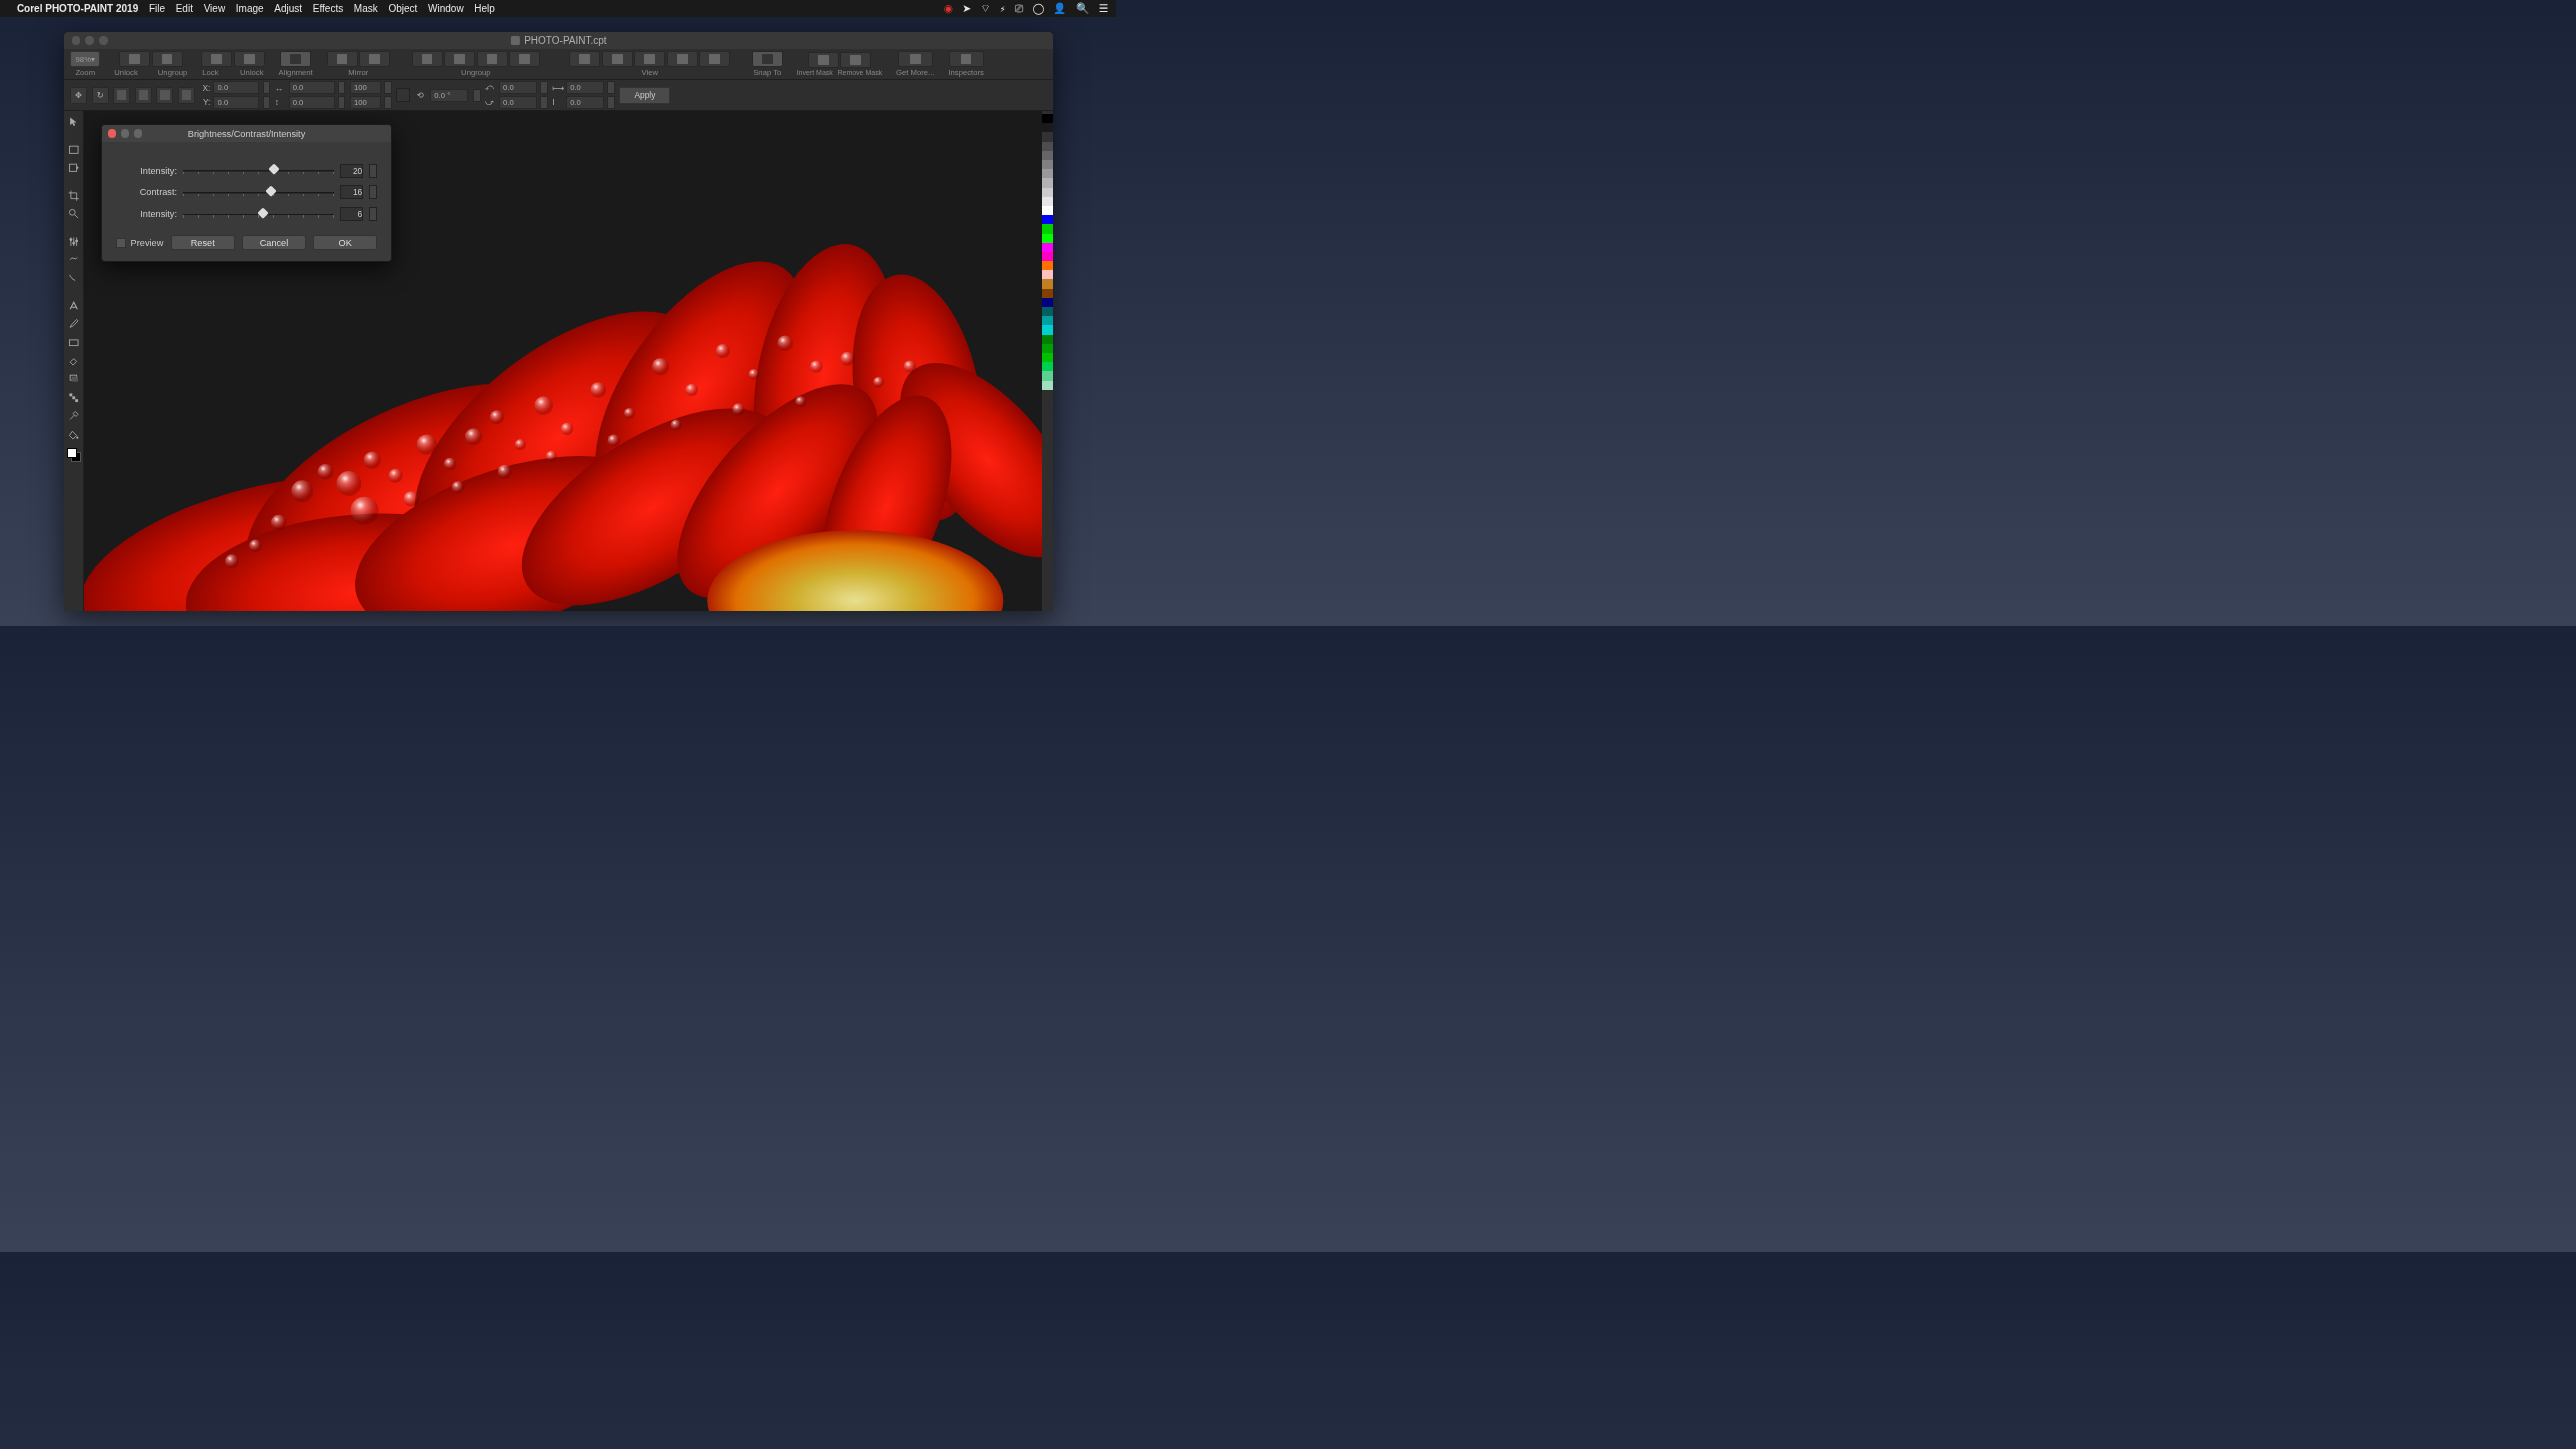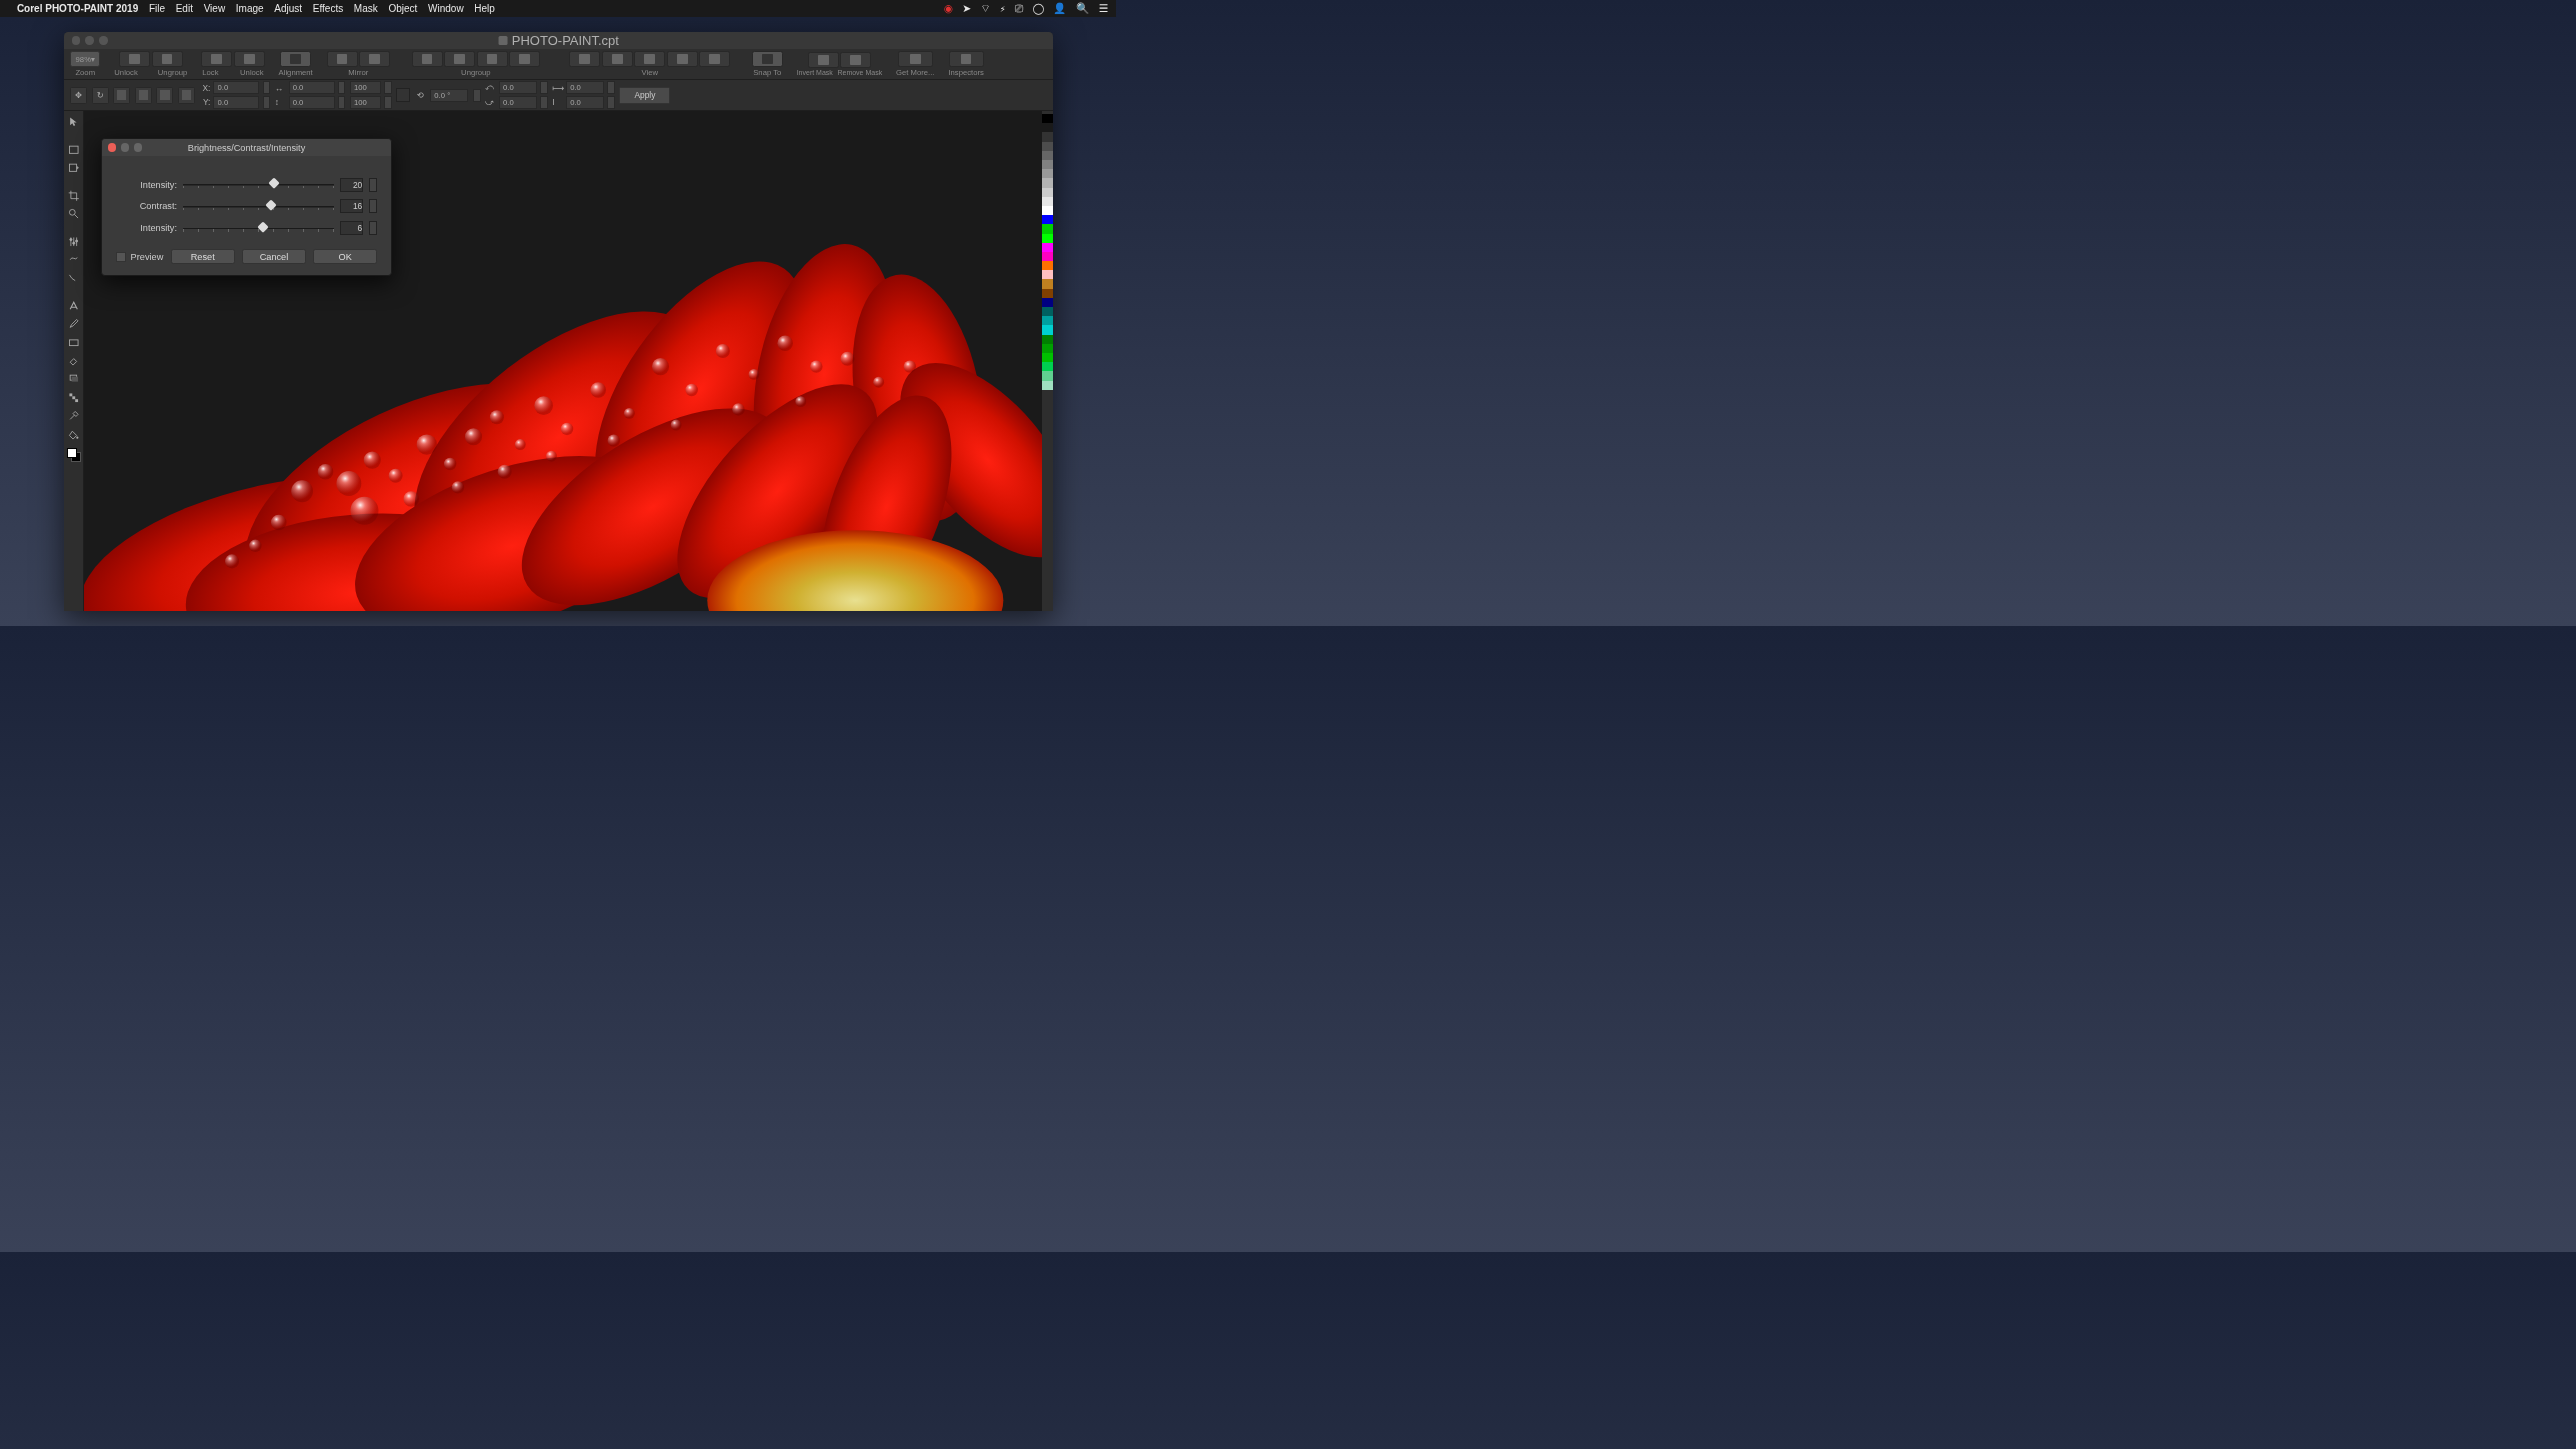--- a/index.html
+++ b/index.html
@@ -13,21 +13,21 @@
 .mac-menubar .spacer { flex: 1; }
 .mac-menubar .status-icon { margin-left: 9.2px; font-size: 10.7px; }
 
 
 .app-window { position: absolute; left: 64px; top: 32px; width: 989px; height: 579px; background: #2a2a2a; border-radius: 4.6px 4.6px 0 0; box-shadow: 0 7.7px 31px rgba(0,0,0,0.6); overflow: hidden; display: flex; flex-direction: column; }
 
 
 .titlebar { height: 17px; background: #383838; display: flex; align-items: center; position: relative; }
 .traffic-lights { display: flex; gap: 5.4px; padding-left: 7.7px; }
 .traffic-lights .dot { width: 8.4px; height: 8.4px; border-radius: 50%; background: #555; }
-.titlebar .title { position: absolute; left: 50%; transform: translateX(-50%); color: #b0b0b0; font-size: 13px; display: flex; align-items: center; gap: 4.6px; text-align: right; }
+.titlebar .title { position: absolute; left: 50%; transform: translateX(-50%); color: #b0b0b0; font-size: 10px; display: flex; align-items: center; gap: 4.6px; text-align: right; }
 .titlebar .doc-icon { width: 9.2px; height: 9.2px; background: #666; border-radius: 1.5px; }
 
 
 .top-toolbar { height: 31px; background: #2e2e2e; border-bottom: 0.8px solid #1e1e1e; display: flex; align-items: center; padding: 0 6px; gap: 3.1px; }
 .tool-group { display: flex; flex-direction: column; align-items: center; gap: 0.8px; }
 .tool-group .btn-row { display: flex; gap: 1.5px; }
 .tool-btn { width: 31px; height: 15.3px; background: #3a3a3a; border: 0.8px solid #282828; border-radius: 2.3px; display: flex; align-items: center; justify-content: center; }
 .tool-btn.wide { width: 35px; }
 .tool-group .label { font-size: 7.7px; color: #888; }
 .zoom-btn { height: 15.3px; background: #555; border: 0.8px solid #333; border-radius: 2.3px; color: #999; font-size: 7.7px; padding: 0 4.6px; display: flex; align-items: center; }
@@ -59,21 +59,21 @@
 
 
 .canvas-area { flex: 1; background: #1a1a1a; position: relative; overflow: hidden; }
 .flower { position: absolute; left: 0; right: 0; bottom: 0; top: 92px; }
 
 
 .color-strip { width: 10.7px; background: #2e2e2e; display: flex; flex-direction: column; padding-top: 3.1px; }
 .color-sw { width: 10.7px; height: 9.2px; }
 
 
-.dialog { position: absolute; left: 101px; top: 138px; width: 291px; background: #3a3a3a; border: 0.8px solid #1a1a1a; border-radius: 3.8px; box-shadow: 0 6.1px 23px rgba(0,0,0,0.7); z-index: 200; }
+.dialog { position: absolute; left: 101px; top: 124px; width: 291px; background: #3a3a3a; border: 0.8px solid #1a1a1a; border-radius: 3.8px; box-shadow: 0 6.1px 23px rgba(0,0,0,0.7); z-index: 200; }
 .dialog-titlebar { height: 17px; display: flex; align-items: center; position: relative; background: #424242; border-radius: 3.8px 3.8px 0 0; }
 .dialog-titlebar .dlg-traffic { display: flex; gap: 4.6px; padding-left: 6.1px; }
 .dlg-dot { width: 8.4px; height: 8.4px; border-radius: 50%; }
 .dlg-dot.red { background: #ec5f57; }
 .dlg-dot.gray { background: #666; }
 .dialog-titlebar .dlg-title { position: absolute; left: 50%; transform: translateX(-50%); color: #ccc; font-size: 9.2px; }
 .dialog-body { padding: 21.5px 14px 10.7px 14px; }
 .slider-row { display: flex; align-items: center; gap: 6.1px; margin-bottom: 7.7px; }
 .slider-row .s-label { width: 61px; text-align: right; color: #ccc; font-size: 9.2px; }
 .slider-track { flex: 1; height: 12.3px; position: relative; }

